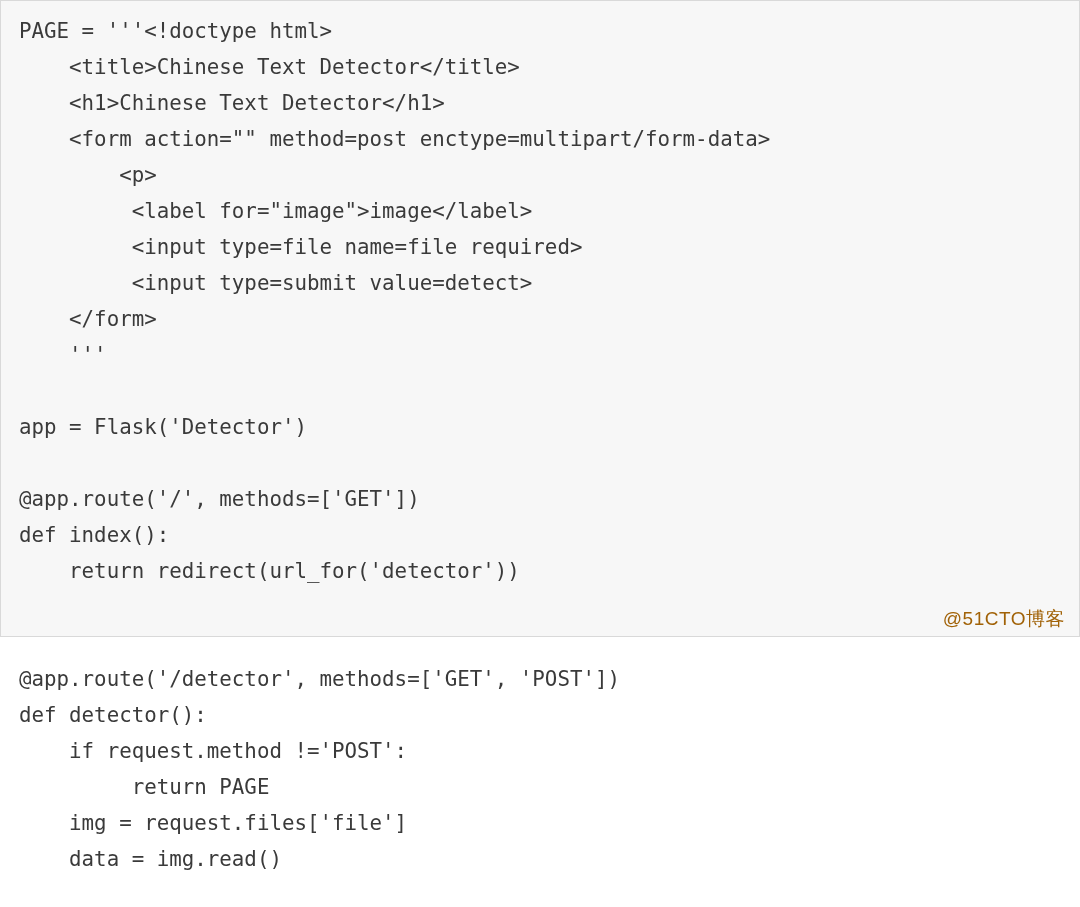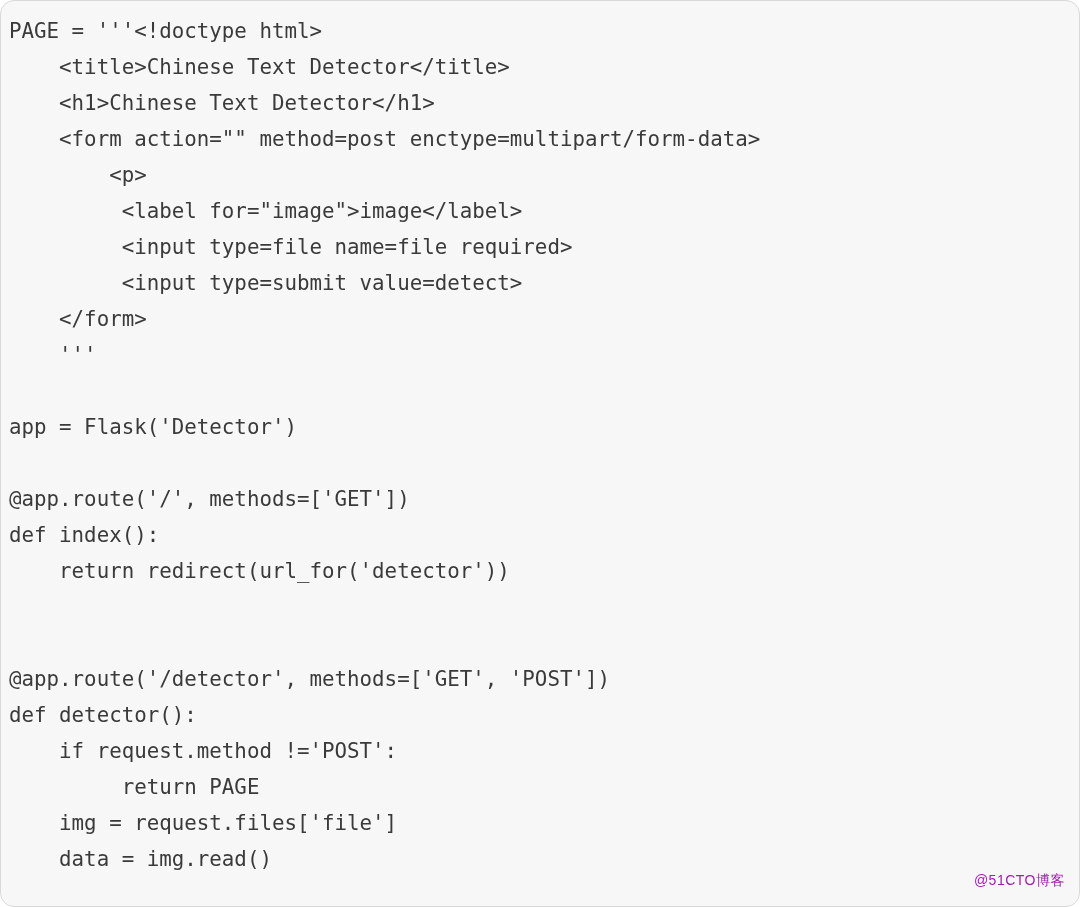--- a/index.html
+++ b/index.html
@@ -6,43 +6,43 @@
     margin: 0;
     padding: 0;
     width: 1080px;
     height: 907px;
     background: #ffffff;
     overflow: hidden;
   }
   .frame {
     box-sizing: border-box;
     width: 1080px;
-    height: 907px;
+    height: 637px;
     border: 1px solid #d9d9d9;
-    border-radius: 14px;
+    border-radius: 0;
     background: #f7f7f7;
     position: relative;
-    padding: 12px 18px 12px 8px;
+    padding: 12px 18px 12px 18px;
   }
   pre.code {
     margin: 0;
     font-family: "Menlo", "Consolas", "DejaVu Sans Mono", monospace;
     font-size: 20.8px;
     line-height: 36px;
     color: #3a3a3a;
     white-space: pre;
     letter-spacing: 0px;
   }
   .watermark {
     position: absolute;
     right: 14px;
-    bottom: 16px;
+    bottom: 4px;
     font-family: -apple-system, "Helvetica Neue", Arial, sans-serif;
-    font-size: 14px;
-    color: #a21caf;
+    font-size: 19px;
+    color: #a16207;
     letter-spacing: 0.5px;
     user-select: none;
   }
 </style>
 </head>
 <body>
 
 <div class="frame">
   <pre class="code">PAGE = '''&lt;!doctype html&gt;
     &lt;title&gt;Chinese Text Detector&lt;/title&gt;

